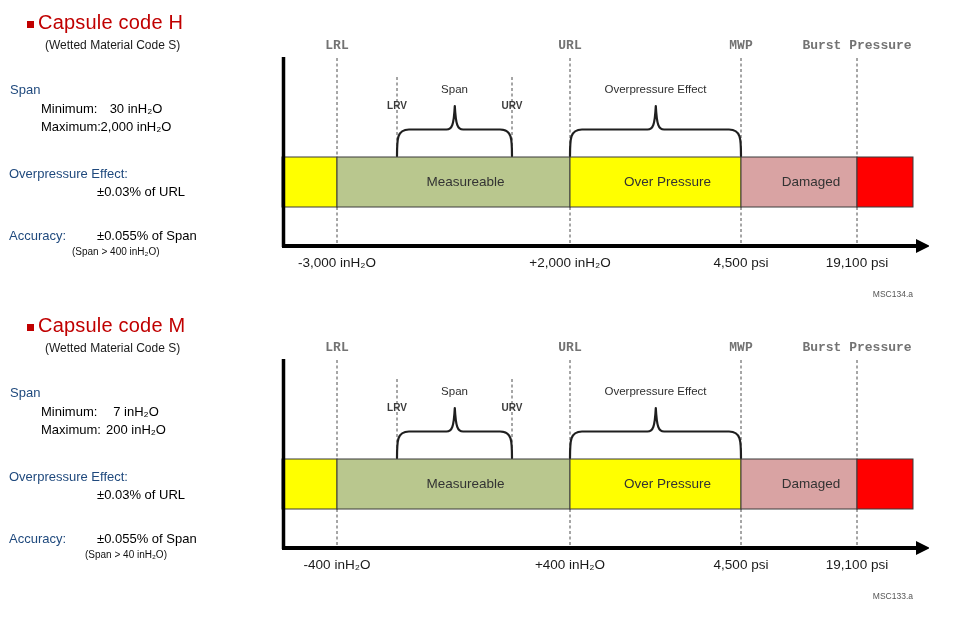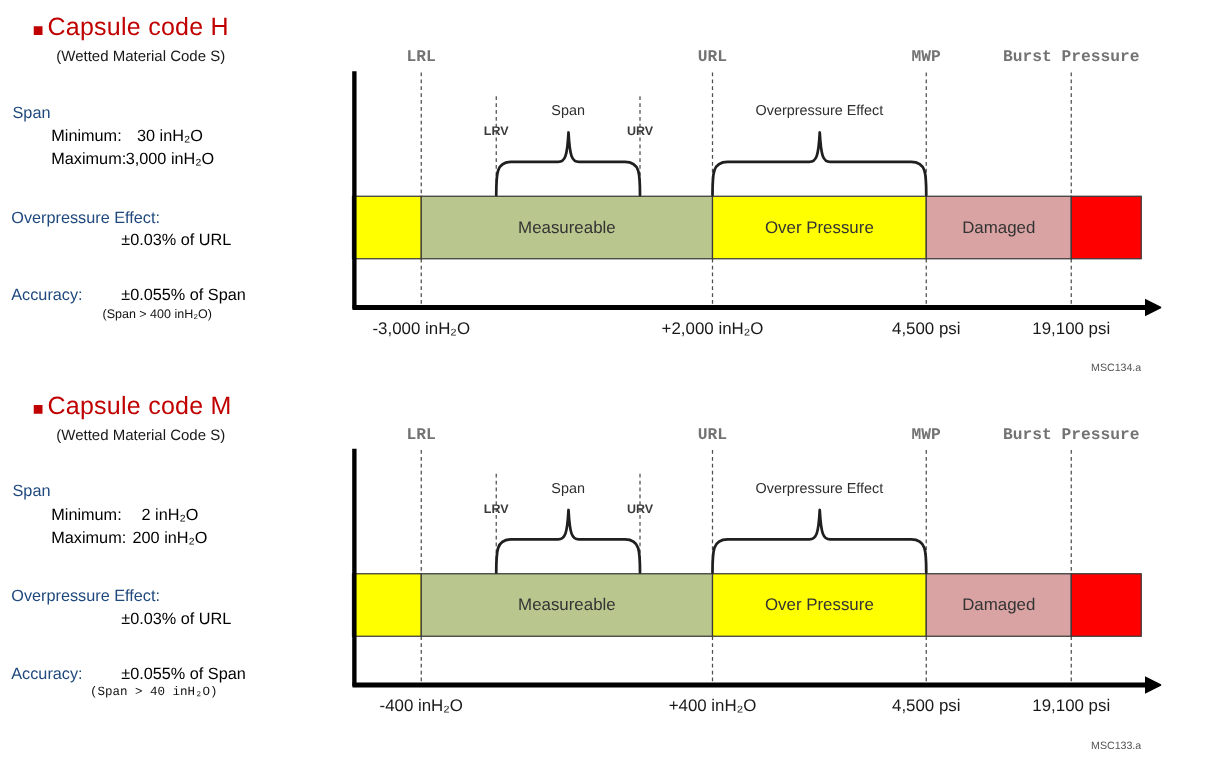--- a/index.html
+++ b/index.html
@@ -18,43 +18,43 @@
   .val-center{left:63px;width:122px;text-align:center;}
   .note{font-size:10px;color:#111;}
 
   
   .diagram{position:absolute;left:270px;width:703px;height:270px;}
   .diagram svg{position:absolute;left:0;top:0;}
   .dlabel{position:absolute;transform:translateX(-50%);white-space:nowrap;}
   .scale-lbl{font-size:13px;font-weight:600;color:#737373;top:3px;font-family:Liberation Mono, monospace;}
   .sub-lbl{font-size:10px;font-weight:600;color:#3b3b3b;top:29px;margin-top:36px;}
   .brace-lbl{font-size:11.5px;color:#2e2e2e;top:48px;}
-  .zone-lbl{font-size:13.5px;color:#333;top:139px;}
+  .zone-lbl{font-size:13.5px;color:#333;top:139px;margin-left:12px;}
   .tick-lbl{font-size:13.5px;color:#1a1a1a;top:220px;}
   .caption{position:absolute;left:643px;transform:translateX(-100%);top:254px;font-size:8.5px;color:#555;white-space:nowrap;}
 </style>
 </head>
 <body>
 
 <div class="page">
 
   <div class="panel" style="top:10px;">
     <span class="bullet" style="left:27px;top:11px;"></span>
     <div class="abs title" style="left:38px;top:1px;">Capsule code H</div>
     <div class="abs subtitle" style="left:45px;top:28px;">(Wetted Material Code S)</div>
     <div class="abs heading blue" style="left:10px;top:72px;">Span</div>
     <div class="abs body-txt" style="left:29px;top:91px;">Minimum:</div>
     <div class="abs body-txt val-center" style="top:91px;">30 inH₂O</div>
     <div class="abs body-txt" style="left:29px;top:109px;">Maximum:</div>
-    <div class="abs body-txt val-center" style="top:109px;">3,000 inH₂O</div>
+    <div class="abs body-txt val-center" style="top:109px;">2,000 inH₂O</div>
     <div class="abs heading blue" style="left:9px;top:156px;">Overpressure Effect:</div>
     <div class="abs body-txt" style="left:85px;top:174px;">±0.03% of URL</div>
     <div class="abs heading blue" style="left:9px;top:218px;">Accuracy:</div>
     <div class="abs body-txt" style="left:85px;top:218px;">±0.055% of Span</div>
-    <div class="abs note" style="left:82px;top:236px;">(Span &gt; 400 inH₂O)</div>
+    <div class="abs note" style="left:72px;top:236px;">(Span &gt; 400 inH₂O)</div>
   </div>
 
   <div class="diagram" style="top:35px;">
     <svg width="703" height="270" viewBox="0 0 703 270">
 
       <g stroke="#4d4d4d" stroke-width="1" stroke-dasharray="3 2.5">
         <line x1="67" y1="23" x2="67" y2="121"></line>
         <line x1="67" y1="172" x2="67" y2="209"></line>
         <line x1="300" y1="23" x2="300" y2="121"></line>
         <line x1="300" y1="172" x2="300" y2="209"></line>
@@ -98,28 +98,28 @@
     <div class="dlabel tick-lbl" style="left:587px;">19,100 psi</div>
     <div class="caption">MSC134.a</div>
   </div>
 
   <div class="panel" style="top:313px;">
     <span class="bullet" style="left:27px;top:11px;"></span>
     <div class="abs title" style="left:38px;top:1px;">Capsule code M</div>
     <div class="abs subtitle" style="left:45px;top:28px;">(Wetted Material Code S)</div>
     <div class="abs heading blue" style="left:10px;top:72px;">Span</div>
     <div class="abs body-txt" style="left:29px;top:91px;">Minimum:</div>
-    <div class="abs body-txt val-center" style="top:91px;">2 inH₂O</div>
+    <div class="abs body-txt val-center" style="top:91px;">7 inH₂O</div>
     <div class="abs body-txt" style="left:29px;top:109px;">Maximum:</div>
     <div class="abs body-txt val-center" style="top:109px;">200 inH₂O</div>
     <div class="abs heading blue" style="left:9px;top:156px;">Overpressure Effect:</div>
     <div class="abs body-txt" style="left:85px;top:174px;">±0.03% of URL</div>
     <div class="abs heading blue" style="left:9px;top:218px;">Accuracy:</div>
     <div class="abs body-txt" style="left:85px;top:218px;">±0.055% of Span</div>
-    <div class="abs note" style="left:72px;top:236px;font-family:Liberation Mono, monospace;">(Span &gt; 40 inH₂O)</div>
+    <div class="abs note" style="left:85px;top:236px;">(Span &gt; 40 inH₂O)</div>
   </div>
 
   <div class="diagram" style="top:337px;">
     <svg width="703" height="270" viewBox="0 0 703 270">
       <g stroke="#4d4d4d" stroke-width="1" stroke-dasharray="3 2.5">
         <line x1="67" y1="23" x2="67" y2="121"></line>
         <line x1="67" y1="172" x2="67" y2="209"></line>
         <line x1="300" y1="23" x2="300" y2="121"></line>
         <line x1="300" y1="172" x2="300" y2="209"></line>
         <line x1="471" y1="23" x2="471" y2="121"></line>

